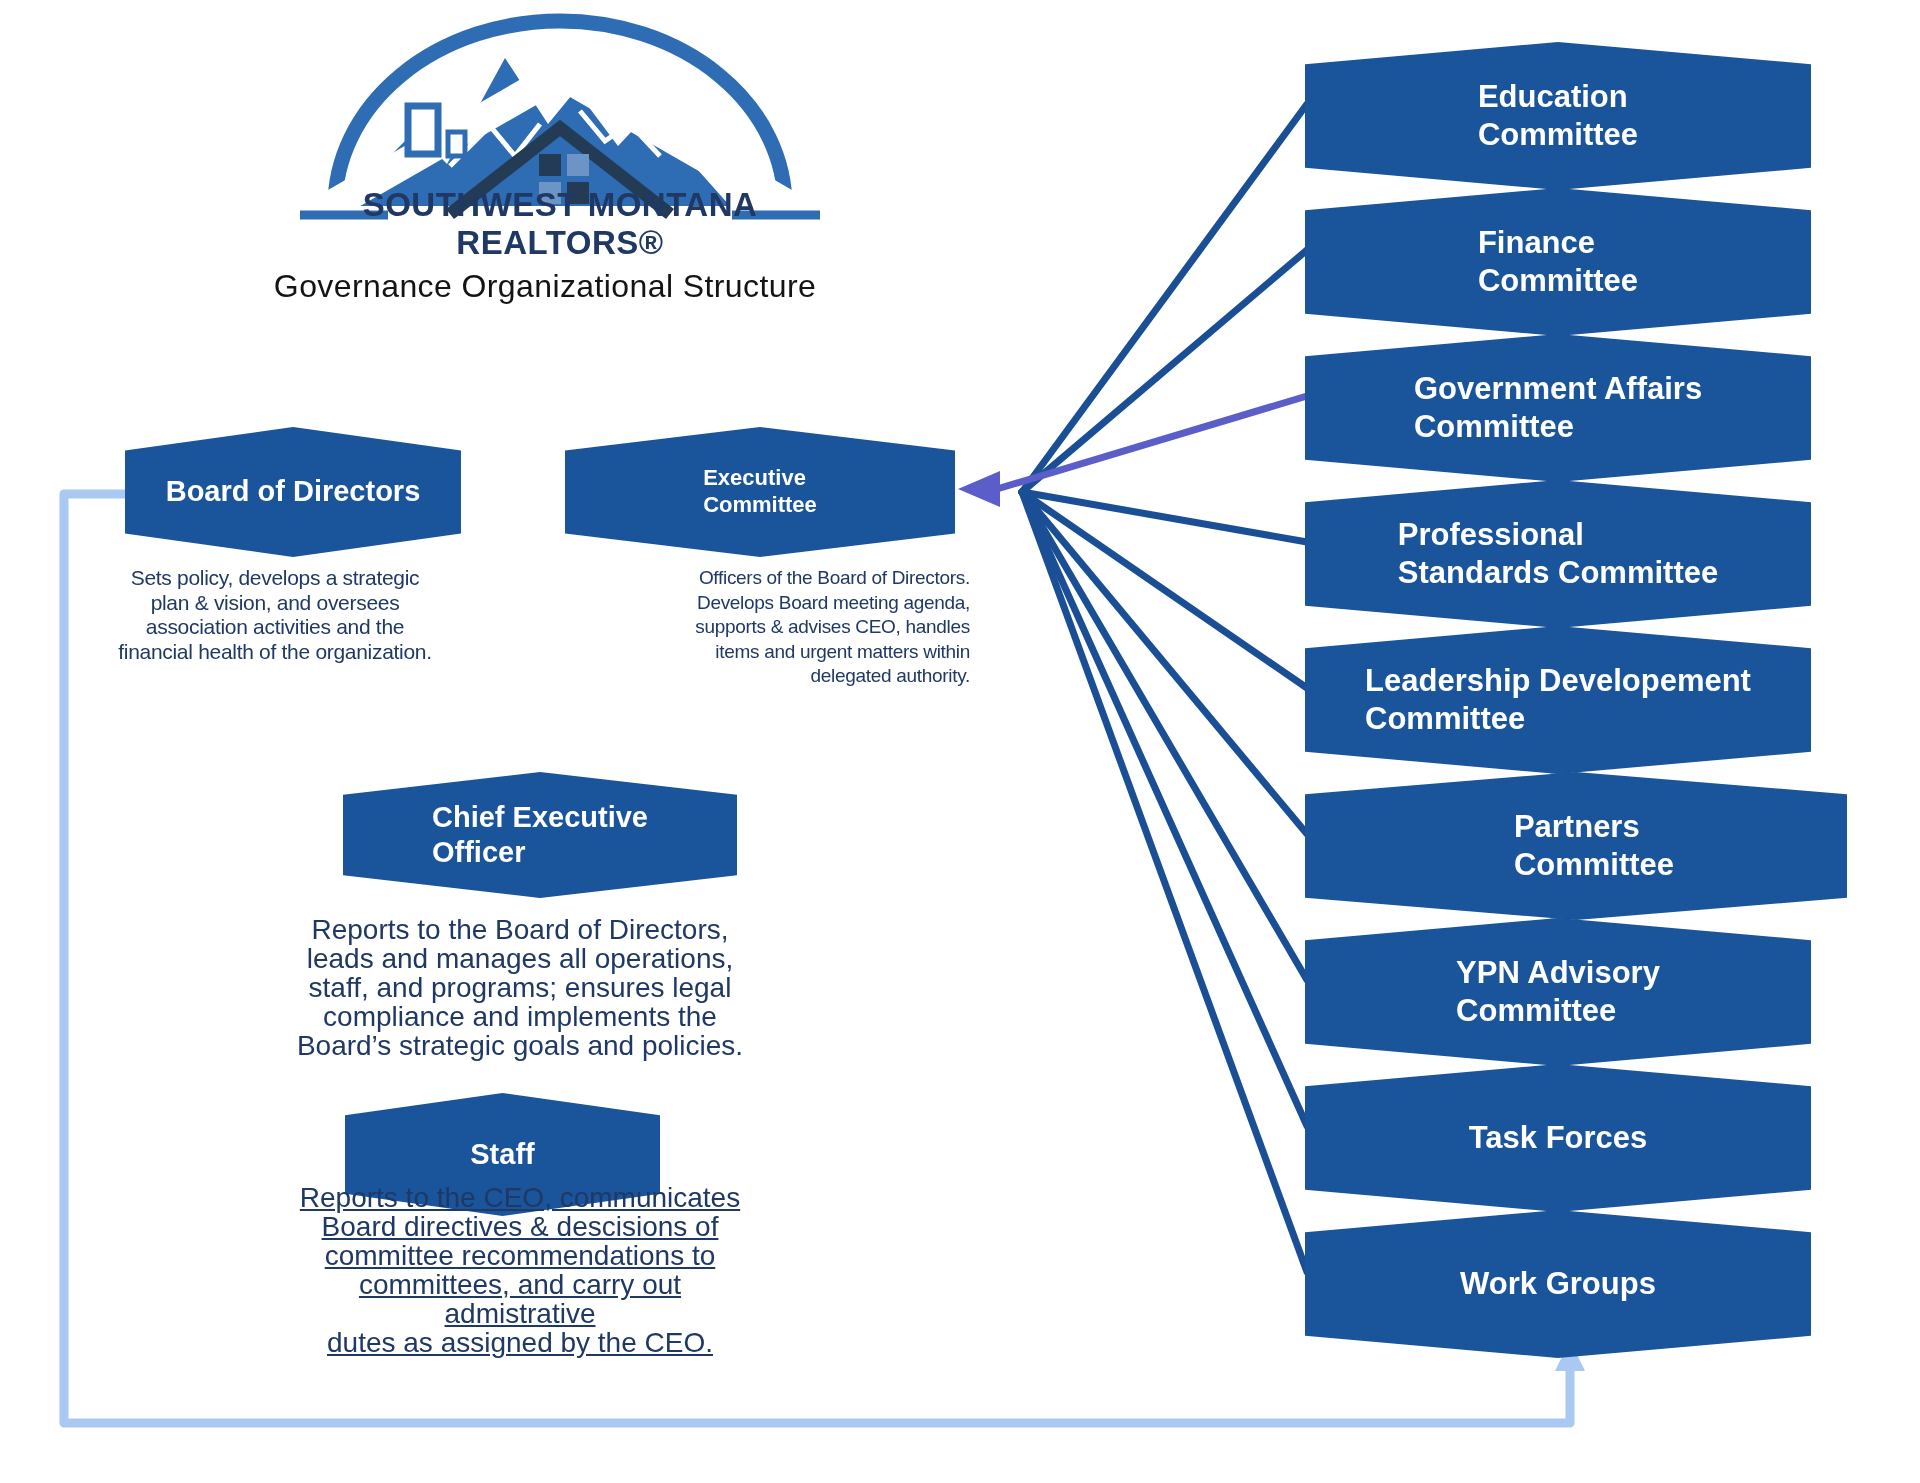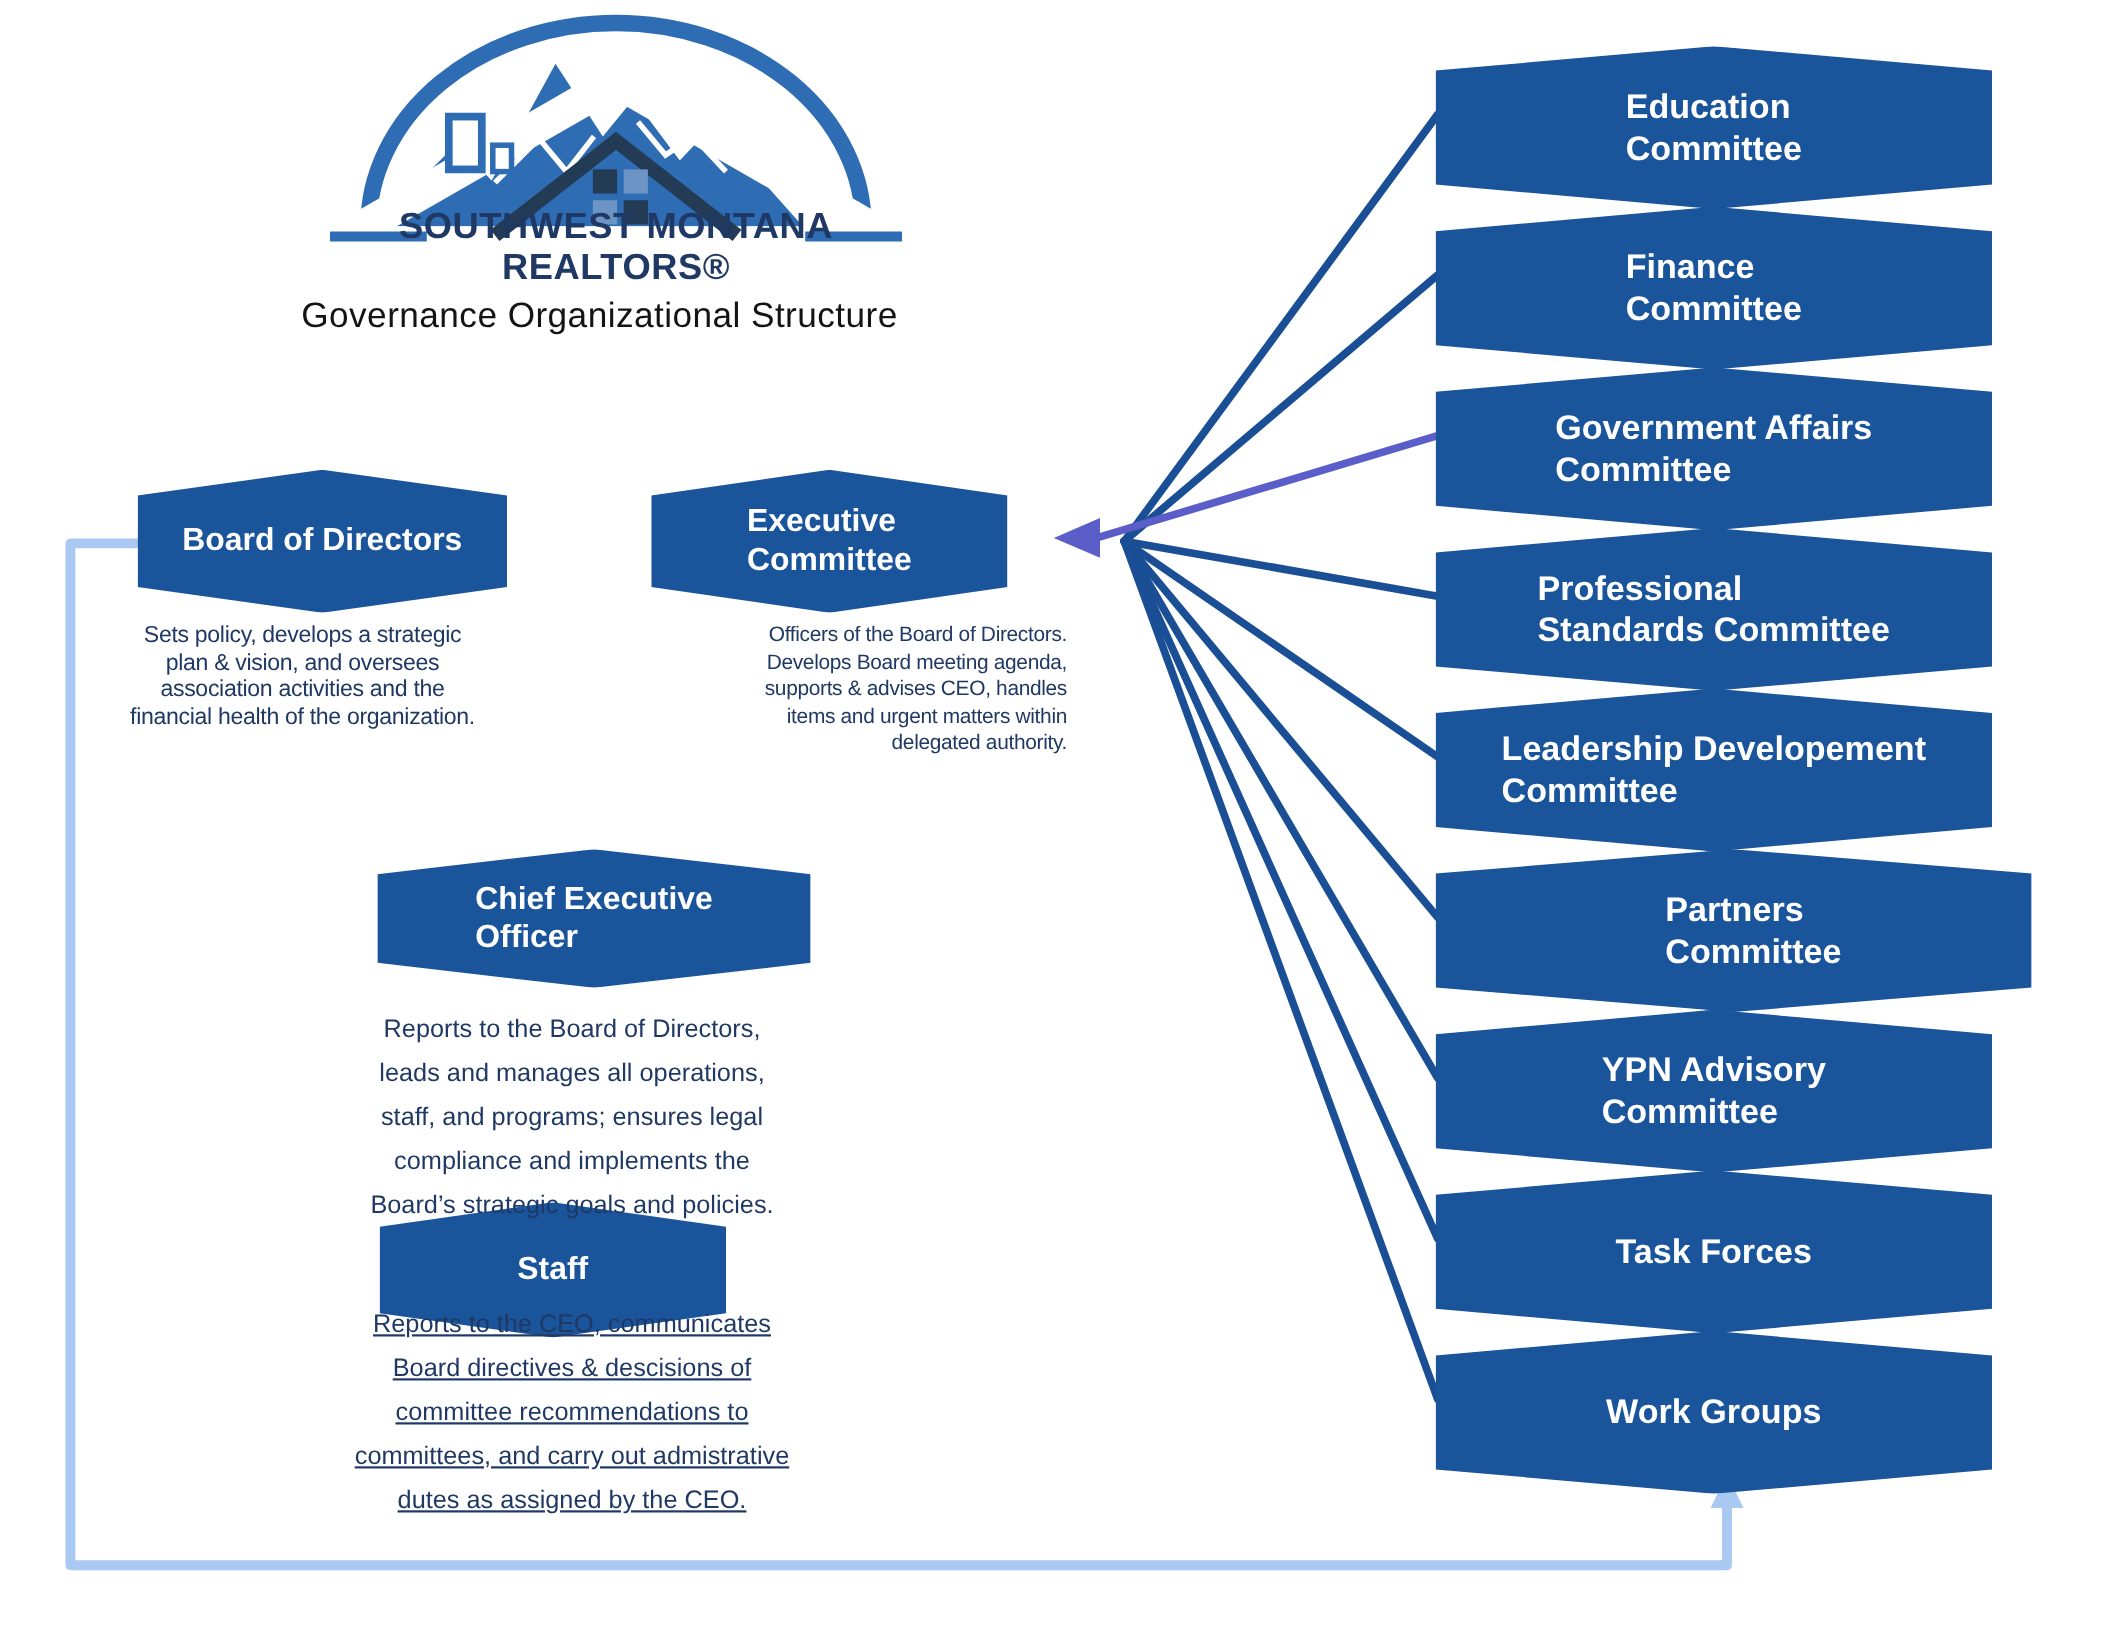--- a/index.html
+++ b/index.html
@@ -16,21 +16,21 @@
     display:flex;align-items:center;justify-content:center;text-align:left;
     clip-path:polygon(0 18%,50% 0,100% 18%,100% 82%,50% 100%,0 82%);
     white-space:pre-line;line-height:1.22;font-weight:bold;
   }
   .hex.committee{left:1305px;width:506px;height:148px;font-size:31px;clip-path:polygon(0 15%,50% 0,100% 15%,100% 85%,50% 100%,0 85%);}
   .conn{position:absolute;left:1550px;width:15px;background:var(--light-blue);z-index:0;}
   .desc{
     position:absolute;z-index:2;color:var(--text-navy);text-align:center;
     white-space:pre-line;
   }
-  .desc.seg{font-size:23px;line-height:40px;}
+  .desc.seg{font-size:28px;line-height:29px;}
   .desc.cond{font-size:21px;line-height:24.5px;letter-spacing:-0.3px;}
   .brand{position:absolute;z-index:2;color:var(--text-navy);font-weight:bold;text-align:center;letter-spacing:0.5px;}
   #title{position:absolute;z-index:2;color:var(--title-black);text-align:center;font-size:32px;letter-spacing:0.4px;}
   .logo-svg{position:absolute;z-index:2;}
   .arch{stroke:var(--logo-blue);fill:none;}
   .mtn{fill:var(--logo-blue);}
   .snow{stroke:#ffffff;fill:none;}
   .roof-white{stroke:#ffffff;fill:none;}
   .roof-navy{stroke:var(--roof-navy);fill:none;}
   .eave{stroke:var(--logo-blue);fill:none;}
@@ -87,21 +87,21 @@
       <rect class="pane-l" x="239" y="176" width="22" height="22"></rect>
       <rect class="pane-d" x="267" y="176" width="22" height="22"></rect>
     </g>
   </svg>
   <div class="brand" style="left:310px;top:186px;width:500px;font-size:33px;">SOUTHWEST MONTANA</div>
   <div class="brand" style="left:310px;top:224px;width:500px;font-size:33px;">REALTORS®</div>
 
   <div id="title" style="left:145px;top:268px;width:800px;">Governance Organizational Structure</div>
 
   <div class="hex" style="left:125px;top:427px;width:336px;height:130px;font-size:29px;">Board of Directors</div>
-  <div class="hex" style="left:592px;top:427px;width:324px;height:130px;font-size:29px;">Executive
+  <div class="hex" style="left:565px;top:427px;width:390px;height:130px;font-size:22px;">Executive
 Committee</div>
   <div class="hex" style="left:343px;top:772px;width:394px;height:126px;font-size:29px;">Chief Executive
 Officer</div>
   <div class="hex" style="left:345px;top:1093px;width:315px;height:123px;font-size:29px;">Staff</div>
 
   <div class="desc cond" style="left:75px;top:566px;width:400px;">Sets policy, develops a strategic
 plan &amp; vision, and oversees
 association activities and the
 financial health of the organization.</div>
   <div class="desc cond" style="left:550px;top:566px;width:420px;font-size:19px;text-align:right;">Officers of the Board of Directors.

